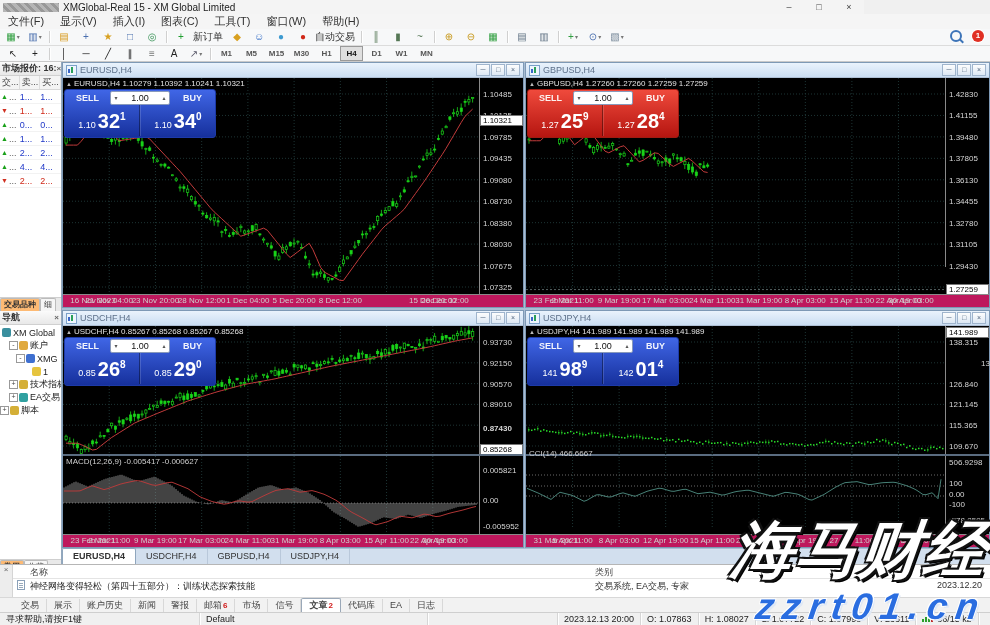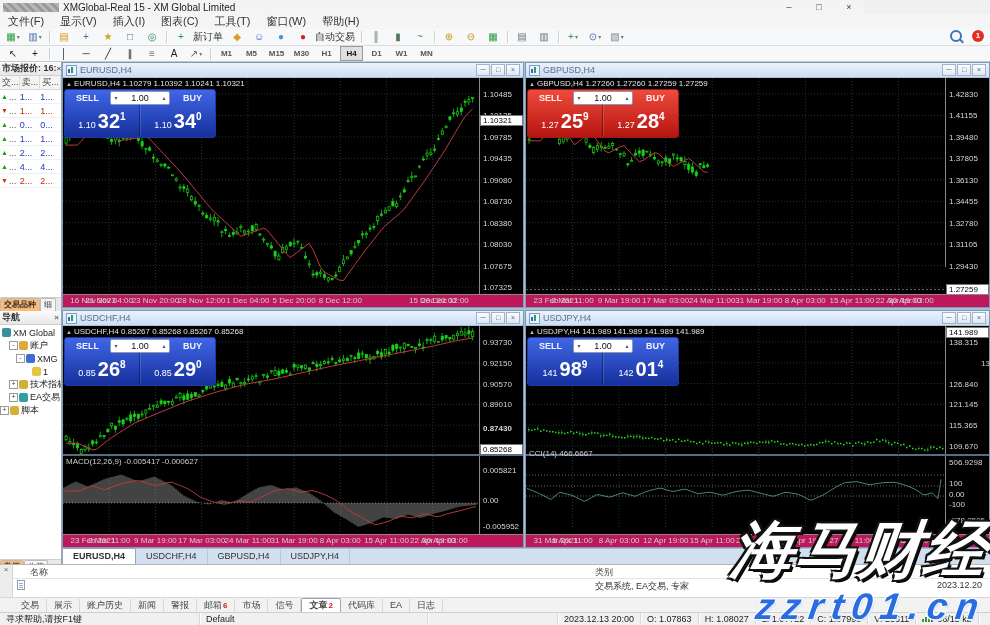--- a/index.html
+++ b/index.html
@@ -1649,20 +1649,21 @@
   <div id="terminal">
     <div id="termstrip">
       <span>×</span>
     </div>
     <div class="theadrow">
       <span class="thname">名称</span>
       <span class="thcat">类别</span>
     </div>
     <div class="trowart">
       <span class="docicon"></span>
+      <span class="artname">神经网络变得轻松（第四十五部分）：训练状态探索技能</span>
       <span class="artcat">交易系统, EA交易, 专家</span>
       <span class="artdate">2023.12.20</span>
     </div>
   </div>
 
   <div id="termtabs">
       <div class="ttab">
         <span>交易</span>
       </div>
       <div class="ttab">

